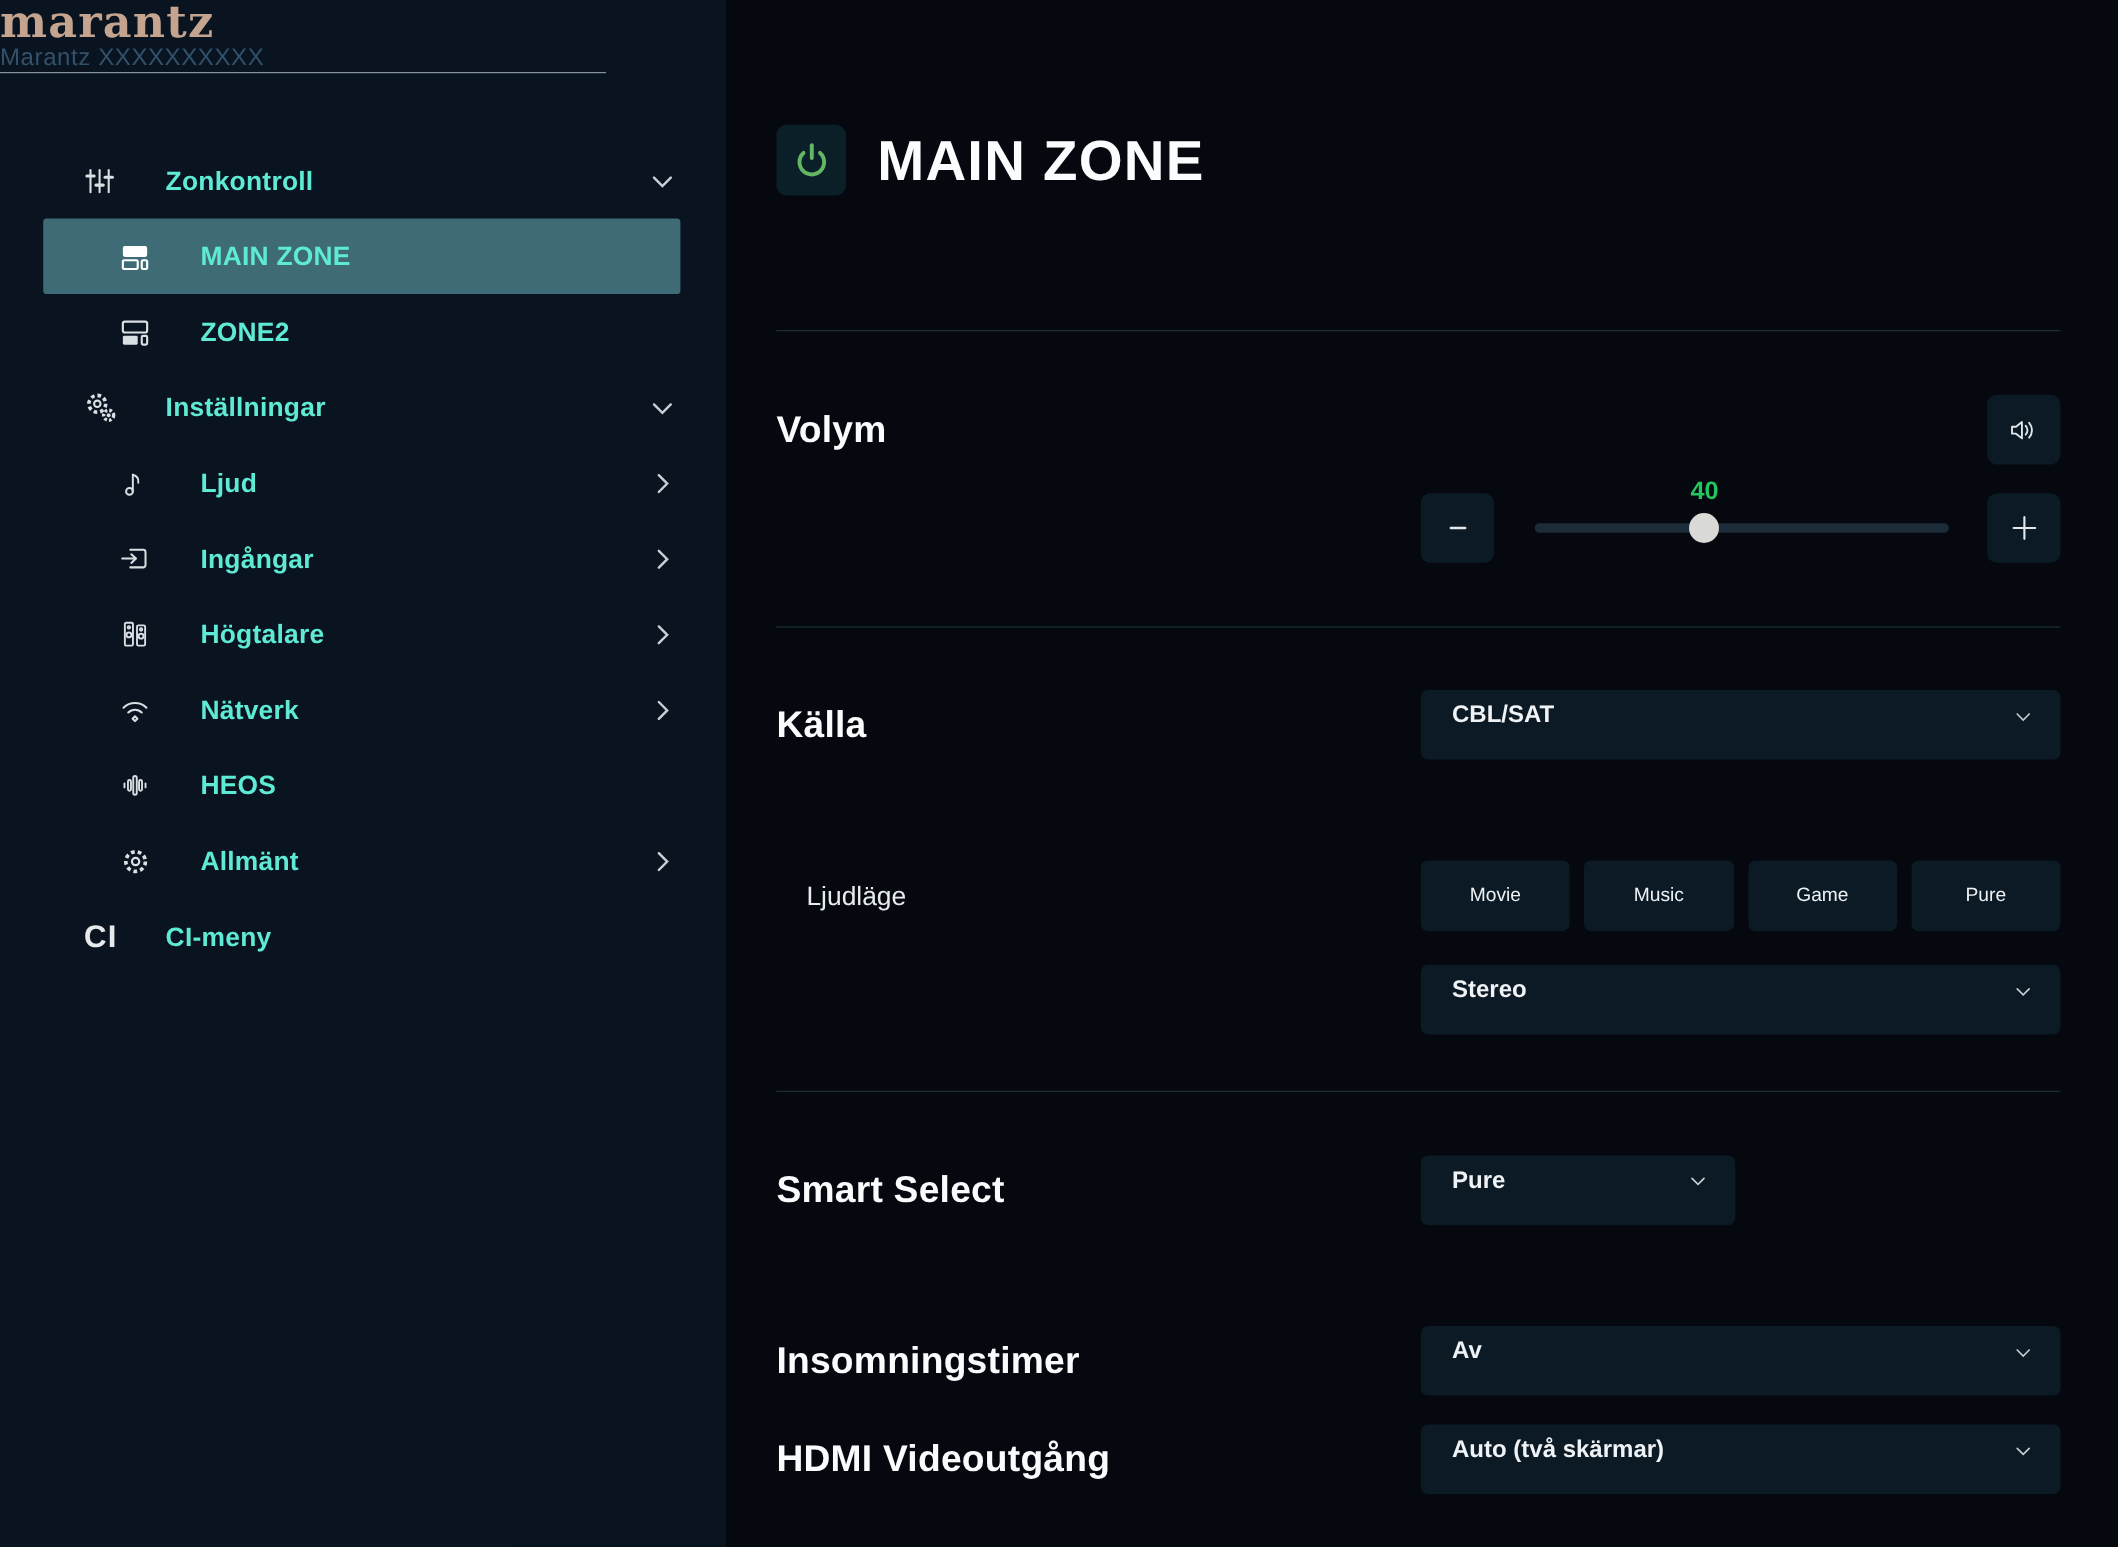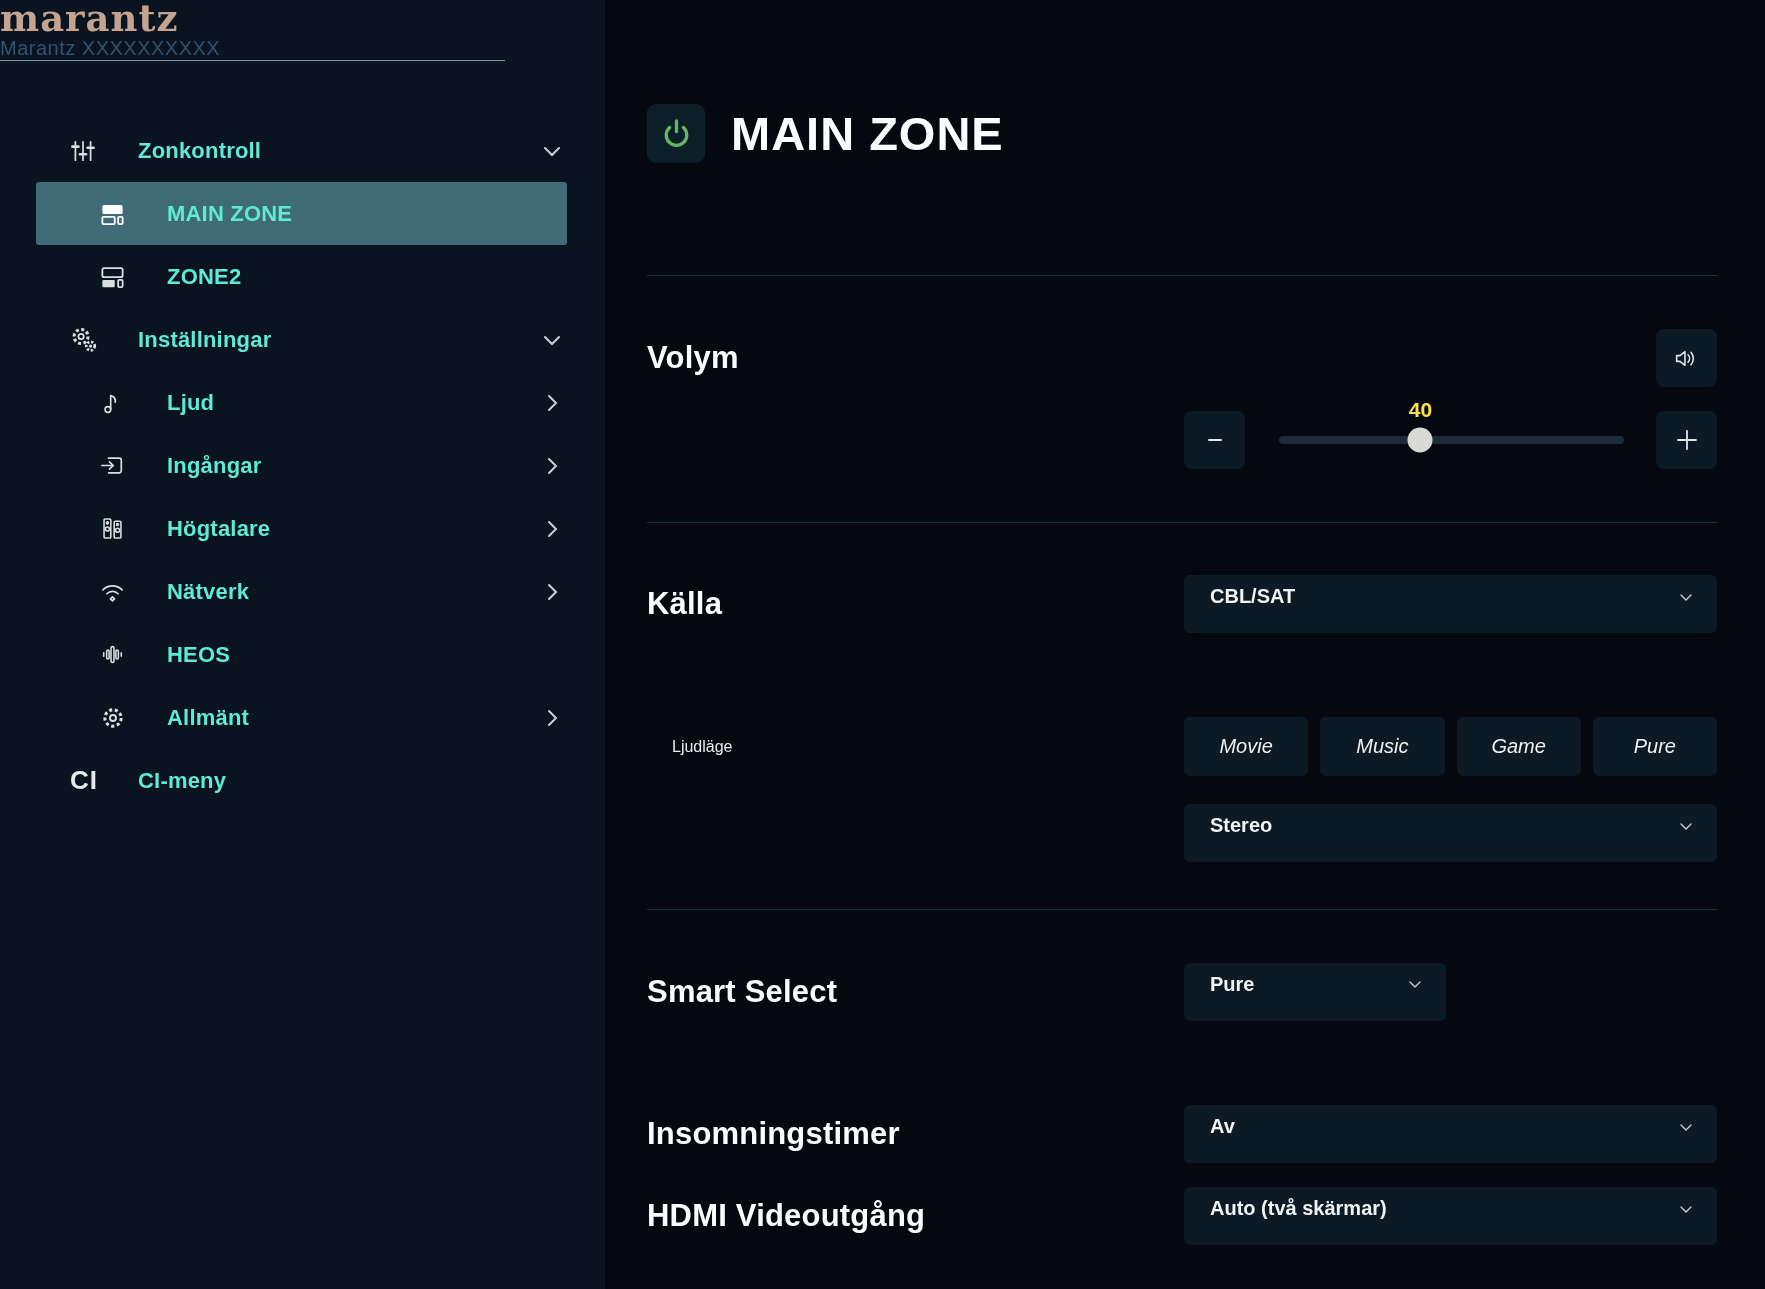--- a/index.html
+++ b/index.html
@@ -89,30 +89,30 @@
   .slider-track{
     position:absolute;left:0;right:0;top:50%;transform:translateY(-50%);
     height:8px;border-radius:4px;background:var(--track);cursor:pointer;
   }
   .slider-thumb{
     position:absolute;top:50%;width:25px;height:25px;border-radius:50%;
     background:var(--thumb);transform:translate(-50%,-50%);cursor:grab;
   }
   .vol-value{
     position:absolute;top:-13px;transform:translateX(-50%);
-    font-size:21px;font-weight:700;color:#fde047;
+    font-size:21px;font-weight:700;color:#22c55e;
   }
   
   .source-row{margin-top:52px;height:58px}
   .mode-row{margin-top:84px;height:59px}
-  .sub-label{font-size:16px;font-weight:400;color:#e8ecee;padding-left:25px}
+  .sub-label{font-size:22px;font-weight:400;color:#e8ecee;padding-left:25px}
   .mode-btns{display:flex;gap:12px}
   .mode-btn{
     flex:1;height:59px;border:none;border-radius:6px;background:var(--card);
-    color:#eef2f4;font-size:20px;font-weight:500;font-family:inherit;cursor:pointer;font-style:italic;
+    color:#eef2f4;font-size:16px;font-weight:500;font-family:inherit;cursor:pointer;
   }
   .stereo-row{margin-top:28px;height:58px;justify-content:flex-end}
   .smart-row{margin-top:52px;height:59px}
   .sleep-row{margin-top:84px;height:58px}
   .hdmi-row{margin-top:24px;height:58px}
   .dd{
     height:58px;border-radius:6px;background:var(--card);
     display:flex;align-items:center;padding:0 20px 15px 26px;cursor:pointer;
   }
   .dd .dd-val{font-size:20px;font-weight:700;color:#f0f3f5}

